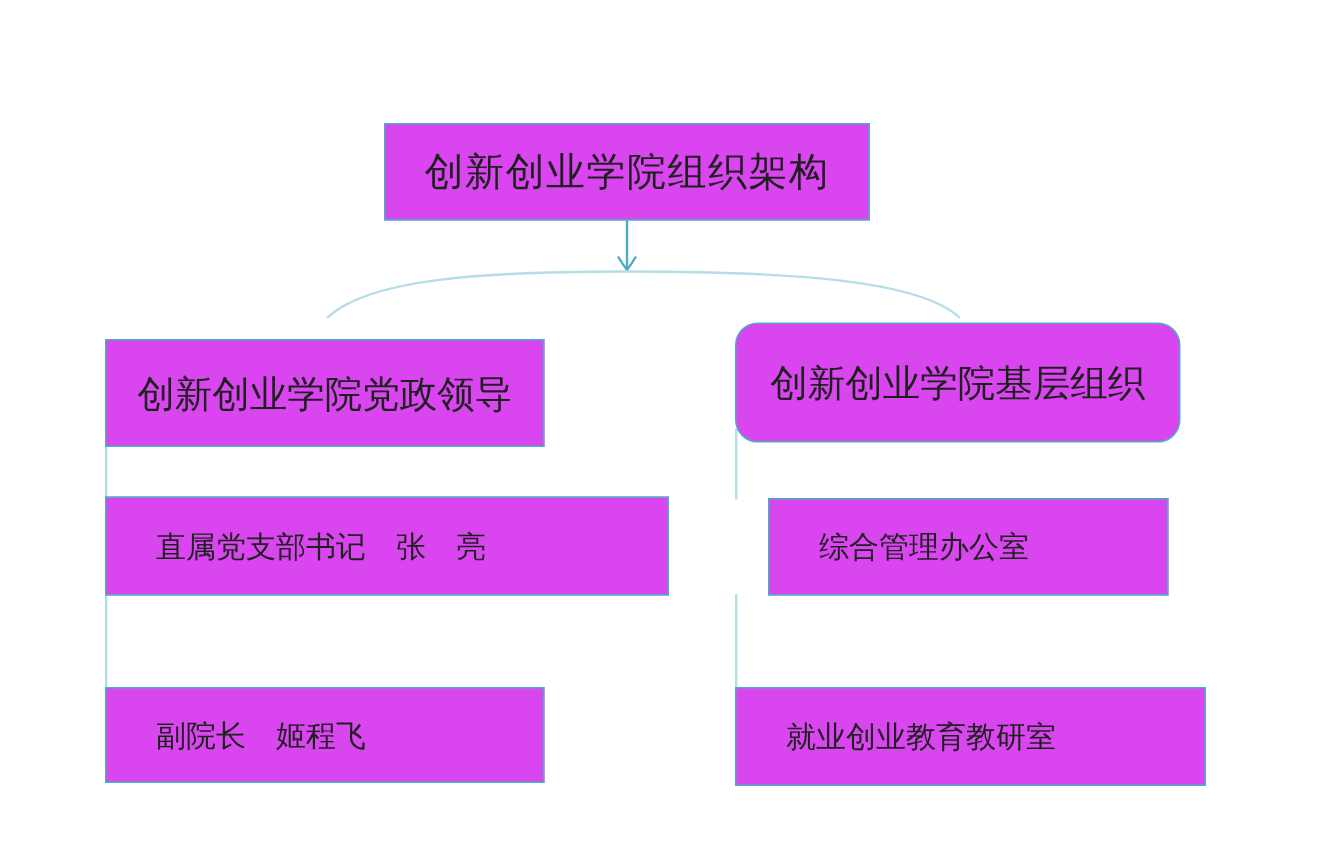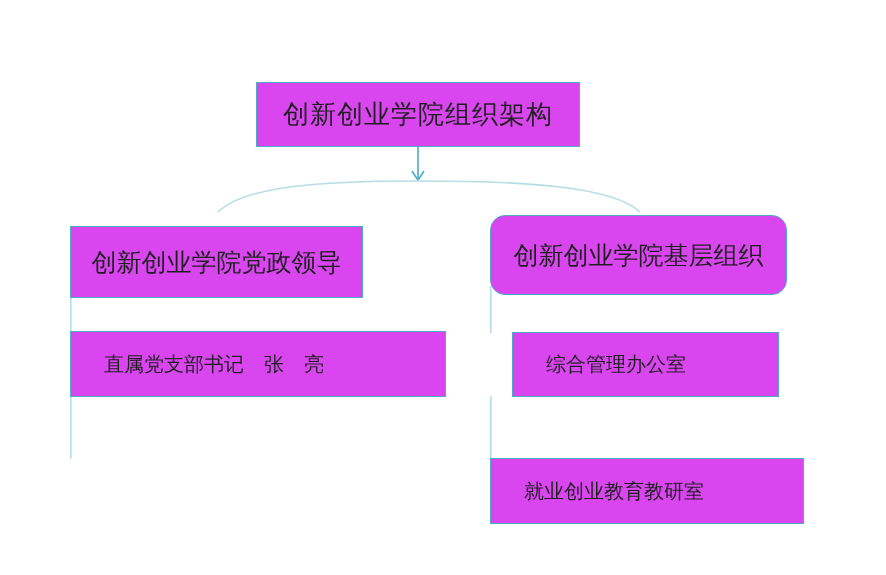--- a/index.html
+++ b/index.html
@@ -63,18 +63,19 @@
   </svg>
 
   <div class="box centered root-box">创新创业学院组织架构</div>
 
   <div class="box centered hdr-left">创新创业学院党政领导</div>
 
   <div class="box centered hdr-right">创新创业学院基层组织</div>
 
   <div class="box leftalign sub-l1">直属党支部书记　张　亮</div>
 
+  <div class="box leftalign sub-l2">副院长　姬程飞</div>
 
   <div class="box leftalign sub-r1">综合管理办公室</div>
 
   <div class="box leftalign sub-r2">就业创业教育教研室</div>
 
 </div>
 
 </body></html>

